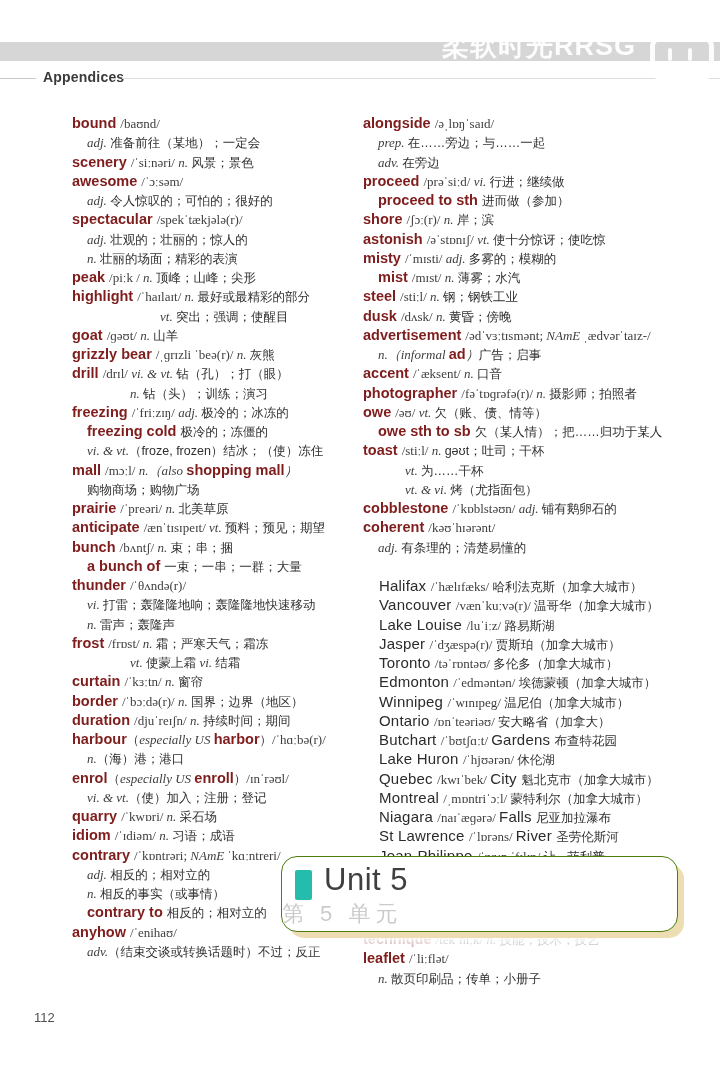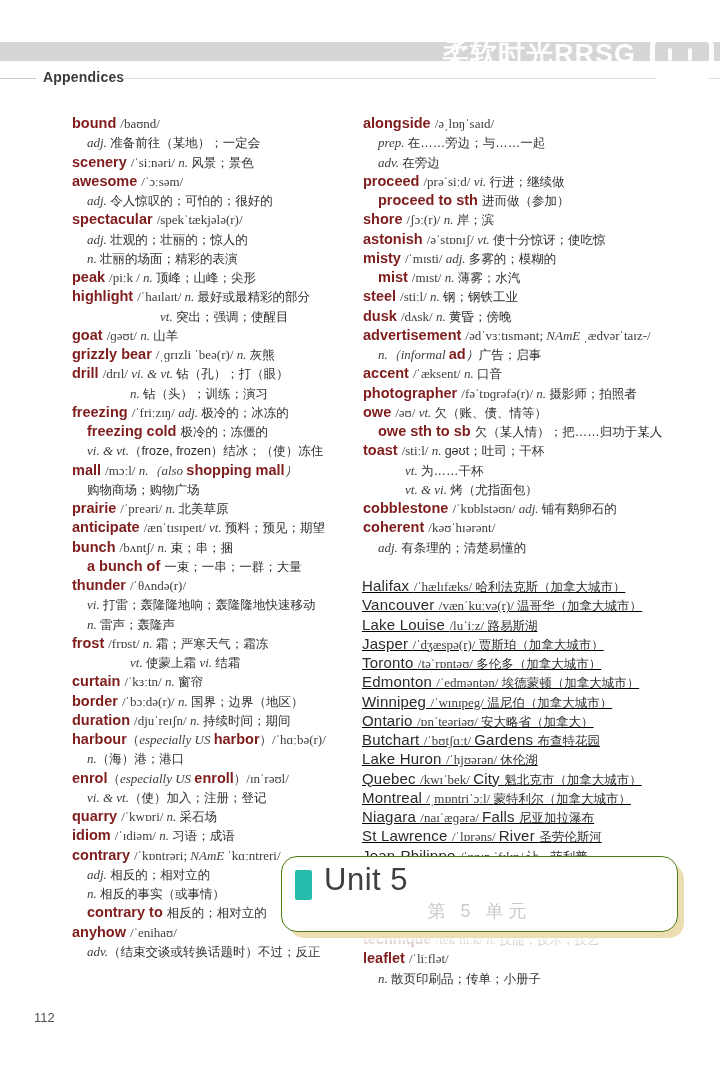--- a/index.html
+++ b/index.html
@@ -2,59 +2,59 @@
 <html><head>
 <meta charset="utf-8">
 <style>
   html,body{margin:0;padding:0;}
   body{
     width:720px;height:1080px;position:relative;overflow:hidden;
     background:#ffffff;font-family:"Liberation Sans",sans-serif;
   }
   
   .top-band{position:absolute;left:0;top:42px;width:720px;height:19px;background:#d6d6d6;}
-  .watermark{position:absolute;top:28px;right:6px;display:flex;align-items:center;gap:14px;
+  .watermark{position:absolute;top:28px;right:6px;display:flex;align-items:flex-start;gap:14px;
     color:rgba(255,255,255,0.94);z-index:3;}
   .wm-text{font-size:27px;font-weight:700;letter-spacing:1px;}
   .tv{position:relative;width:54px;height:34px;border:5px solid rgba(255,255,255,0.92);
     border-radius:10px;margin-top:8px;}
   .tv::before,.tv::after{content:"";position:absolute;width:4px;height:12px;
     background:rgba(255,255,255,0.92);top:-15px;border-radius:2px;}
   .tv::before{left:11px;transform:rotate(-30deg);}
   .tv::after{right:11px;transform:rotate(30deg);}
   .tv-eye{position:absolute;left:13px;top:7px;width:4px;height:13px;border-radius:2px;
     background:rgba(255,255,255,0.92);box-shadow:20px 0 0 rgba(255,255,255,0.92);}
   
   .header-line-left{position:absolute;top:78px;left:0;width:36px;height:1px;background:#c9c9c9;}
   .header-title{position:absolute;top:69px;left:43px;font-size:14px;font-weight:700;
     color:#3a3a3a;letter-spacing:0.2px;}
   .header-line-right{position:absolute;top:78px;left:122px;width:598px;height:1px;background:#dedede;}
   
   .col{position:absolute;}
   #col-left{left:72px;top:113px;}
   #col-right-top{left:363px;top:113px;}
-  #col-right-places{left:362px;top:576px;text-decoration:underline;}
+  #col-right-places{left:379px;top:576px;}
   #col-right-bottom{left:363px;top:929px;}
   .line{line-height:19.25px;white-space:nowrap;height:19.25px;}
   .ind1{padding-left:15px;}
   .ind2{padding-left:42px;}
   .ind3{padding-left:58px;}
   .ind4{padding-left:88px;}
   .faded{opacity:0.5;}
   .seg-h{font-family:"Liberation Sans",sans-serif;font-weight:700;font-size:14.5px;color:#7f1d1d;}
   .seg-hn{font-family:"Liberation Sans",sans-serif;font-weight:400;font-size:15px;color:#2b2b2b;letter-spacing:0.2px;}
   .seg-p{font-family:"Liberation Serif",serif;font-size:13px;color:#3e3e3e;}
   .seg-i{font-family:"Liberation Serif",serif;font-style:italic;font-size:13px;color:#3e3e3e;}
   .seg-c{font-family:"Liberation Sans",sans-serif;font-size:12.5px;color:#303030;}
   
   #unit-banner{position:absolute;left:281px;top:856px;width:395px;height:74px;background:#ffffff;
     border:1px solid #4d7c0f;border-radius:16px;box-shadow:7px 7px 0 -1px #edddb2;z-index:5;}
   .banner-bullet{position:absolute;left:13px;top:13px;width:17px;height:30px;background:#25bcab;border-radius:2px;}
   .banner-title{position:absolute;left:42px;top:5px;font-size:31px;color:#3d3f41;letter-spacing:0.5px;}
-  .banner-sub{position:absolute;left:0;right:0;top:42px;text-align:center;font-size:18px;
+  .banner-sub{position:absolute;left:0;right:0;top:42px;text-align:left;font-size:22px;
     color:#c9c9c9;letter-spacing:5px;opacity:0.95;}
   .banner-fade{position:absolute;left:281px;top:937px;width:403px;height:15px;z-index:4;
     background:linear-gradient(180deg,rgba(255,255,255,0.95),rgba(255,255,255,0));}
   
   .page-num{position:absolute;left:34px;top:1010px;font-size:13px;color:#4f4f4f;}
 </style>
 </head>
 <body>
 
 <div class="top-band"></div>

